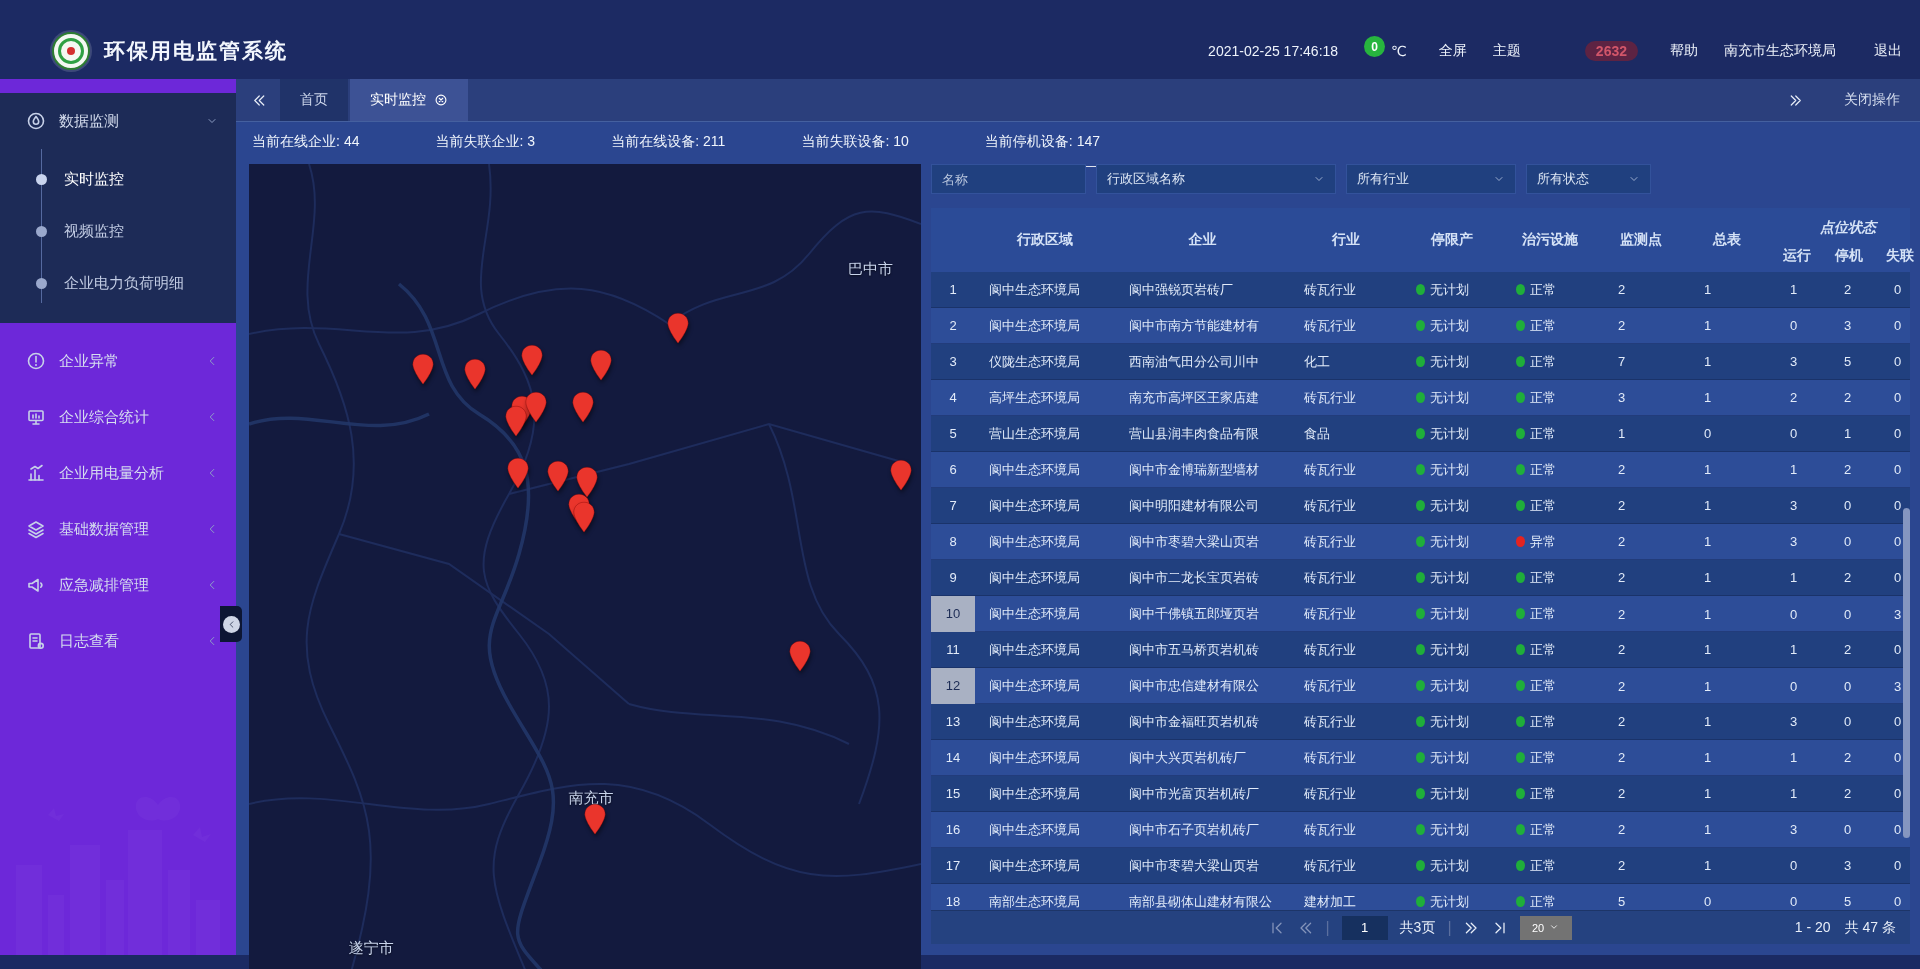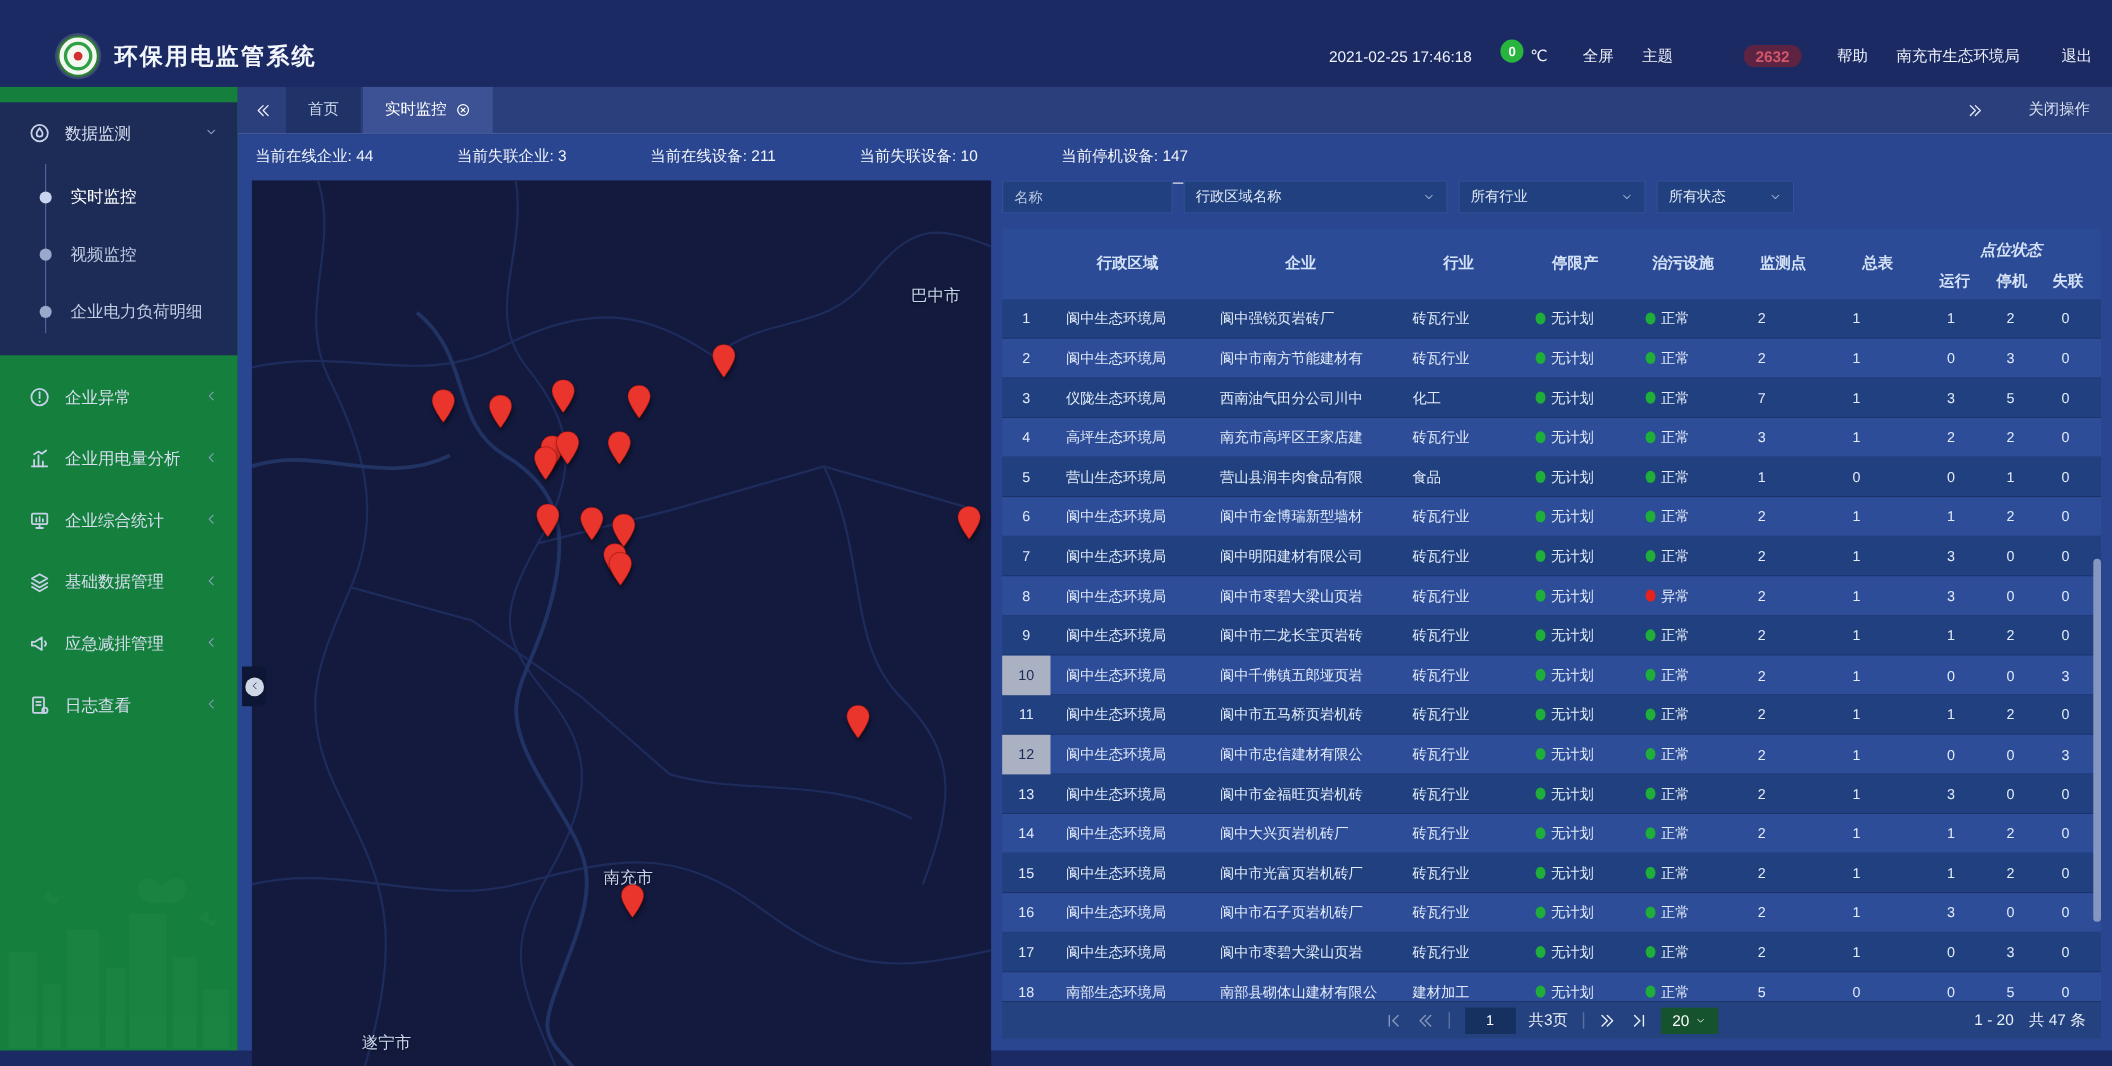--- a/index.html
+++ b/index.html
@@ -26,21 +26,21 @@
     position:relative; top:-4px; }
   .notif { background:#5d2343; color:#d2566a; font-weight:bold; border-radius:11px;
     padding:2px 11px; font-size:14px; }
   .bell-dim { opacity:.35; }
   .chev { opacity:.85; }
 
   
   .body-row { flex:1; display:flex; min-height:0; position:relative; }
 
   
-  .sidebar { width:216px; flex:none; background:#15803d; position:relative; overflow:hidden;
+  .sidebar { width:236px; flex:none; background:#6d28d9; position:relative; overflow:hidden;
     padding-top:14px; }
   .nav-group.expanded { background:#1d2b57; padding-bottom:6px; margin-bottom:10px; }
   .nav-item { height:56px; display:flex; align-items:center; padding:0 18px 0 26px;
     color:#d6deef; font-size:15px; cursor:pointer; }
   .nav-icon { width:20px; height:20px; margin-right:13px; color:#c7d1e8; flex:none; }
   .nav-icon svg { width:20px; height:20px; }
   .nav-label { flex:1; }
   .nav-chevron { color:#8fa0c6; }
   .nav-chevron svg { width:12px; height:12px; }
   .submenu { position:relative; padding:4px 0 8px 0; }
@@ -139,22 +139,22 @@
     display:flex; align-items:center; color:#e8eef8; font-size:14px; padding:0 14px;
     position:relative; }
   .pag-center { position:absolute; left:0; right:0; display:flex; align-items:center;
     justify-content:center; gap:12px; }
   .pg-btn { display:flex; align-items:center; cursor:pointer; }
   .pg-btn svg { width:16px; height:16px; }
   .pg-btn.disabled { color:#8494ba; cursor:default; }
   .pg-sep { color:#5b6f9e; font-size:16px; }
   .page-input { width:46px; height:24px; background:#16305f; border:none; color:#fff;
     text-align:center; font-size:13px; font-family:inherit; }
-  .size-select { width:52px; height:24px; background:#14532d; color:#fff; display:flex;
-    align-items:center; justify-content:center; gap:5px; font-size:14px; cursor:pointer; }
+  .size-select { width:52px; height:24px; background:#737373; color:#fff; display:flex;
+    align-items:center; justify-content:center; gap:5px; font-size:11px; cursor:pointer; }
   .size-select svg { width:10px; height:10px; }
   .pag-right { margin-left:auto; display:flex; gap:14px; z-index:1; }
 
   .bottom-strip { height:14px; flex:none; background:#1b2a63; }
 </style>
 </head>
 <body>
 
 <div class="page">
 
@@ -266,37 +266,37 @@
                 </svg></span>
        <span class="nav-label">企业异常</span>
        <span class="nav-chevron"><svg viewBox="0 0 20 20" fill="none" stroke="currentColor" stroke-width="1.6" stroke-linecap="round" stroke-linejoin="round">
                   <path d="M13 4l-6 6 6 6"></path>
                 </svg></span>
      </div>
           </div>
           <div class="nav-group">
             <div class="nav-item">
        <span class="nav-icon"><svg viewBox="0 0 20 20" fill="none" stroke="currentColor" stroke-width="1.6" stroke-linecap="round" stroke-linejoin="round">
+                  <rect x="3" y="4" width="14" height="9.5" rx="1"></rect>
+                  <path d="M7 11V8M10 11V7M13 11V9M10 13.5V17M7 17h6"></path>
+                </svg></span>
+       <span class="nav-label">企业综合统计</span>
+       <span class="nav-chevron"><svg viewBox="0 0 20 20" fill="none" stroke="currentColor" stroke-width="1.6" stroke-linecap="round" stroke-linejoin="round">
+                  <path d="M13 4l-6 6 6 6"></path>
+                </svg></span>
+     </div>
+          </div>
+          <div class="nav-group">
+            <div class="nav-item">
+       <span class="nav-icon"><svg viewBox="0 0 20 20" fill="none" stroke="currentColor" stroke-width="1.6" stroke-linecap="round" stroke-linejoin="round">
                   <path d="M3 17h14"></path>
                   <path d="M5 17v-6M9 17V7M13 17v-4.5"></path>
                   <path d="M5 6l4-2.5 3 2 4-3"></path>
                 </svg></span>
        <span class="nav-label">企业用电量分析</span>
-       <span class="nav-chevron"><svg viewBox="0 0 20 20" fill="none" stroke="currentColor" stroke-width="1.6" stroke-linecap="round" stroke-linejoin="round">
-                  <path d="M13 4l-6 6 6 6"></path>
-                </svg></span>
-     </div>
-          </div>
-          <div class="nav-group">
-            <div class="nav-item">
-       <span class="nav-icon"><svg viewBox="0 0 20 20" fill="none" stroke="currentColor" stroke-width="1.6" stroke-linecap="round" stroke-linejoin="round">
-                  <rect x="3" y="4" width="14" height="9.5" rx="1"></rect>
-                  <path d="M7 11V8M10 11V7M13 11V9M10 13.5V17M7 17h6"></path>
-                </svg></span>
-       <span class="nav-label">企业综合统计</span>
        <span class="nav-chevron"><svg viewBox="0 0 20 20" fill="none" stroke="currentColor" stroke-width="1.6" stroke-linecap="round" stroke-linejoin="round">
                   <path d="M13 4l-6 6 6 6"></path>
                 </svg></span>
      </div>
           </div>
           <div class="nav-group">
             <div class="nav-item">
        <span class="nav-icon"><svg viewBox="0 0 20 20" fill="none" stroke="currentColor" stroke-width="1.6" stroke-linecap="round" stroke-linejoin="round">
                   <path d="M10 3l7 4-7 4-7-4z"></path>
                   <path d="M3 11l7 4 7-4"></path>

